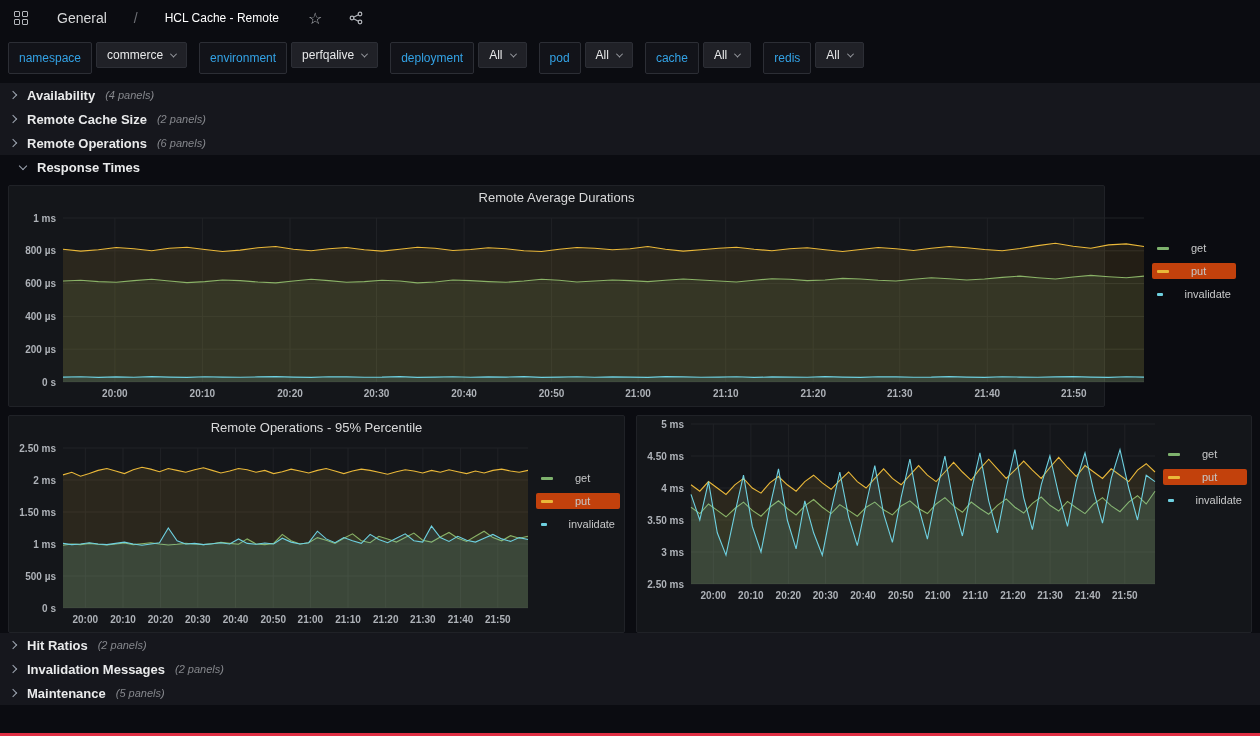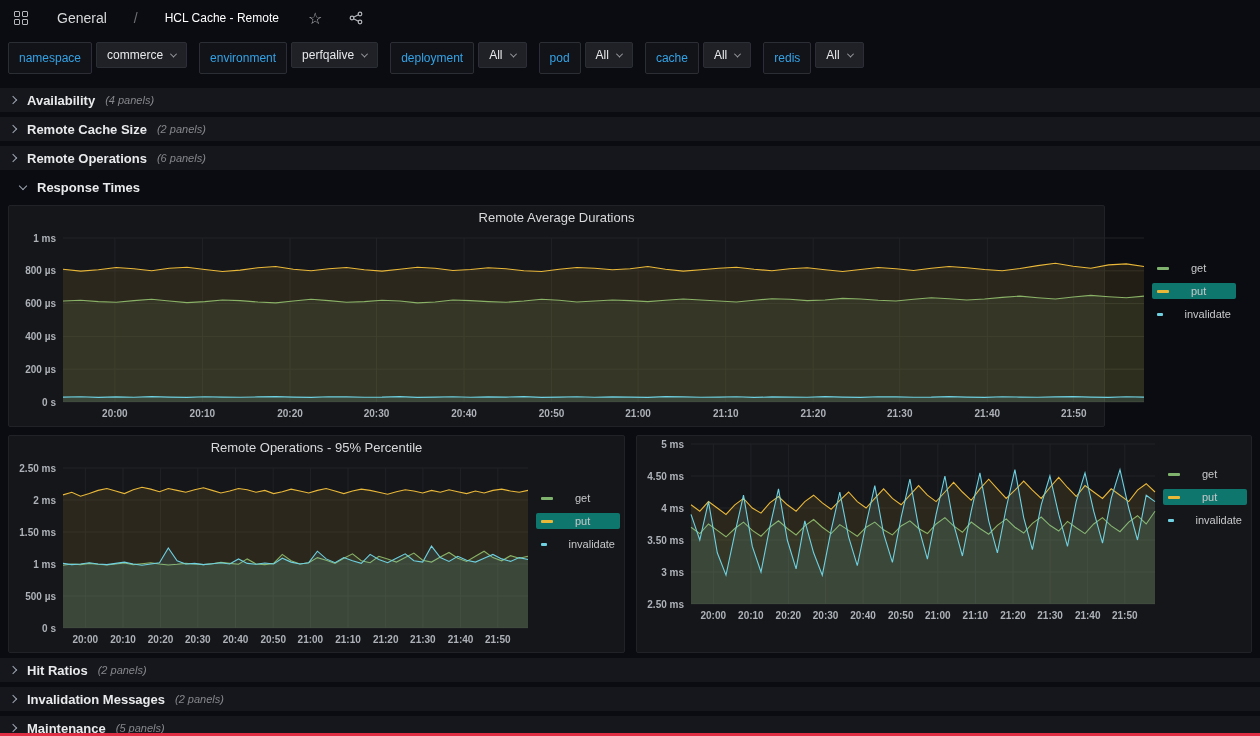--- a/index.html
+++ b/index.html
@@ -20,21 +20,21 @@
   .vars { display:flex; align-items:center; gap:12px; padding:6px 8px 9px 8px; }
   .var-pair { display:flex; align-items:stretch; gap:4px; }
   .var-label { display:flex; align-items:center; padding:15px 10px; height:26px; font-size:12px;
     color:#33a2e5; background:#121319; border:1px solid #2c2e35; border-radius:2px; cursor:default; }
   .var-value { display:flex; align-items:center; padding:0 10px; height:26px; font-size:12px; font-weight:500;
     color:#e8e9ea; background:#202127; border:1px solid #2c2e35; border-radius:2px; cursor:pointer; }
   .caret { width:5px; height:5px; border-right:1.4px solid #9fa2a8; border-bottom:1.4px solid #9fa2a8;
     transform:rotate(45deg) translate(-1px,-1px); margin-left:8px; display:inline-block; }
 
   
-  .row-head { height:24px; margin-top:5px; display:flex; align-items:center; padding:0 10px;
+  .row-head { height:24px; display:flex; align-items:center; padding:0 10px;
     background:#16171d; cursor:pointer; }
   .row-head.expanded { background:transparent;padding-left:20px; }
   .chev { width:6px; height:6px; border-right:1.6px solid #9fa7b3; border-bottom:1.6px solid #9fa7b3;
     display:inline-block; margin-right:11px; }
   .chev.right { transform:rotate(-45deg); }
   .chev.down { transform:rotate(45deg); margin-top:-3px; }
   .row-title { font-size:13px; font-weight:700; color:#e9eaeb; }
   .row-count { font-size:11px; font-style:italic; color:#85878c; margin-left:10px; }
 
   
@@ -46,21 +46,21 @@
   .panel-header { height:24px; line-height:24px; text-align:center; font-size:13px; font-weight:500;
     color:#d8d9da; cursor:pointer; }
   .panel-body { display:flex; padding:0 4px 4px 6px; }
   .chart { flex:1; }
   .chart-tall { height:192px; }
   .chart-mid { height:188px; }
   svg text.tick { font:600 10px "Liberation Sans", sans-serif; fill:#aeb2b8; }
   .legend { width:84px; padding-top:30px; display:flex; flex-direction:column; gap:7px;
     font-size:11px; color:#c7c8c9; }
   .legend-item { display:flex; align-items:center; gap:22px; padding:2px 5px; border-radius:2px; cursor:pointer; }
-  .legend-item.hl { background:#0f766e; }
+  .legend-item.hl { background:#c2410c; }
   .legend-swatch { width:12px; height:3px; border-radius:1px; display:inline-block; }
 
   .bottom-bar { position:fixed; left:0; bottom:0; width:1260px; height:3px; background:#e02f44; }
 </style>
 </head>
 <body>
 
 <div class="topbar">
   <span class="gridicon">
       <i></i>

